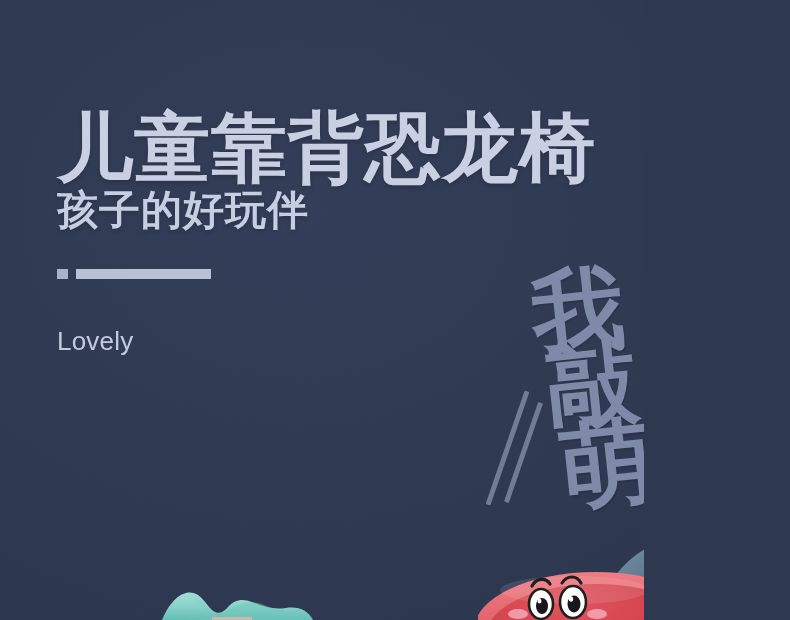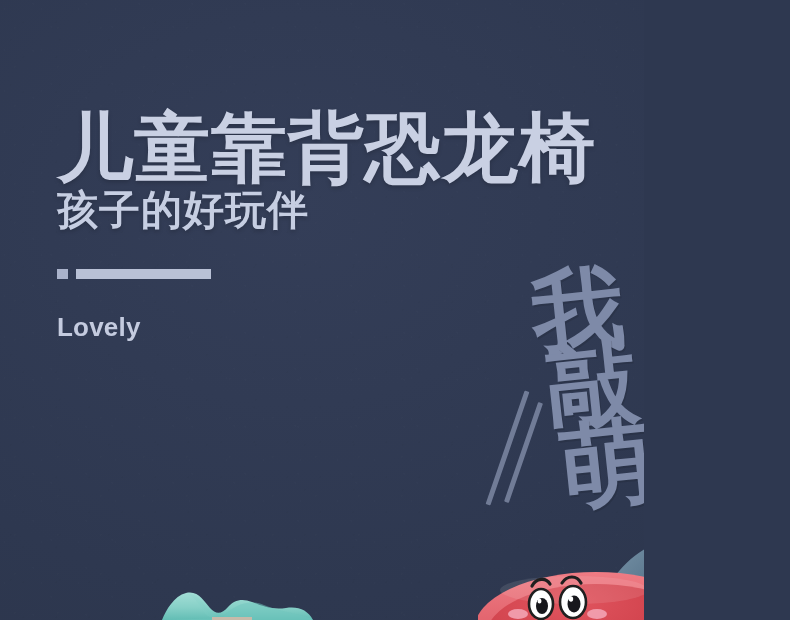--- a/index.html
+++ b/index.html
@@ -85,23 +85,23 @@
   }
   #divider .bar {
     width:135px;
     height:10px;
     background:#b9c1d6;
     margin-left:8px;
   }
 
   
   #english {
-    margin-top:30px;
+    margin-top:44px;
     font-size:26px;
-    font-weight:bold;
+    font-weight:normal;
     line-height:1.42;
     color:#c4cbdf;
     letter-spacing:.2px;
   }
 
   
   #slogan-wrap {
     position:absolute;
     left:527px;
     top:272px;

